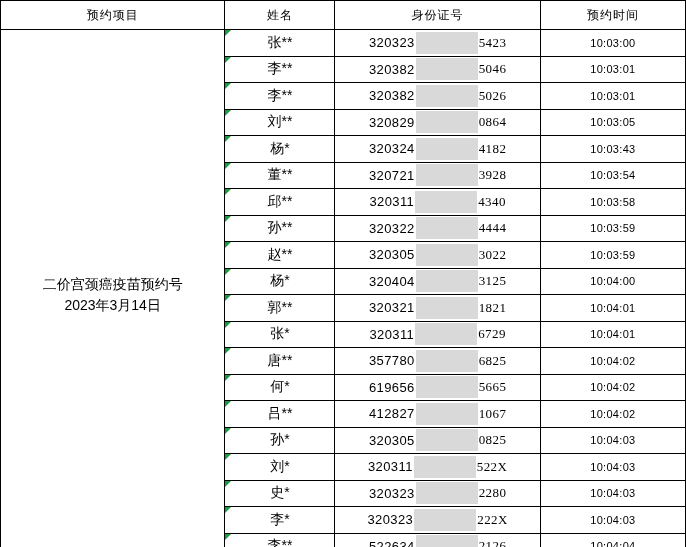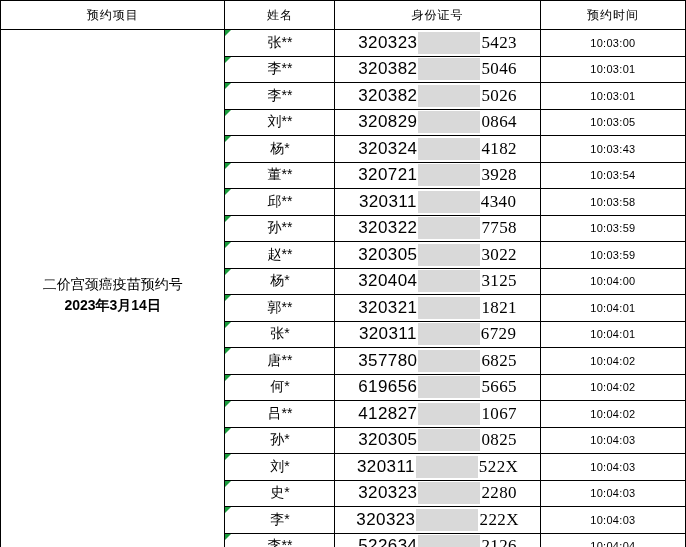--- a/index.html
+++ b/index.html
@@ -47,39 +47,39 @@
   col.c-name    { width: 110px; }
   col.c-id      { width: 205px; }
   col.c-time    { width: 145px; }
 
   .project-cell {
     position: relative;
     font-size: 14px;
     line-height: 21px;
   }
   .project-cell .pl1 { display: block; }
-  .project-cell .pl2 { display: block; font-weight: bold; }
+  .project-cell .pl2 { display: block; }
 
   .name-cell {
     position: relative;
   }
   
   .name-cell::before {
     content: "";
     position: absolute;
     left: 0;
     top: 0;
     width: 0;
     height: 0;
     border-top: 6px solid #1a9c3c;
     border-right: 6px solid transparent;
   }
   .id-cell {
     position: relative;
-    font-size: 17px;
+    font-size: 13px;
     padding: 0;
   }
   .id-inner {
     display: flex;
     align-items: center;
     justify-content: center;
     height: 25.5px;
     white-space: nowrap;
   }
   .id-prefix { letter-spacing: 0.4px; }
@@ -192,21 +192,21 @@
             </div>
           </td>
           <td class="time-cell">10:03:58</td>
         </tr>
         <tr>
           <td class="name-cell">孙**</td>
           <td class="id-cell">
             <div class="id-inner">
               <span class="id-prefix">320322</span>
               <span class="id-mask" style="width: 62px;"></span>
-              <span class="id-suffix">7758</span>
+              <span class="id-suffix">4444</span>
             </div>
           </td>
           <td class="time-cell">10:03:59</td>
         </tr>
         <tr>
           <td class="name-cell">赵**</td>
           <td class="id-cell">
             <div class="id-inner">
               <span class="id-prefix">320305</span>
               <span class="id-mask" style="width: 62px;"></span>

